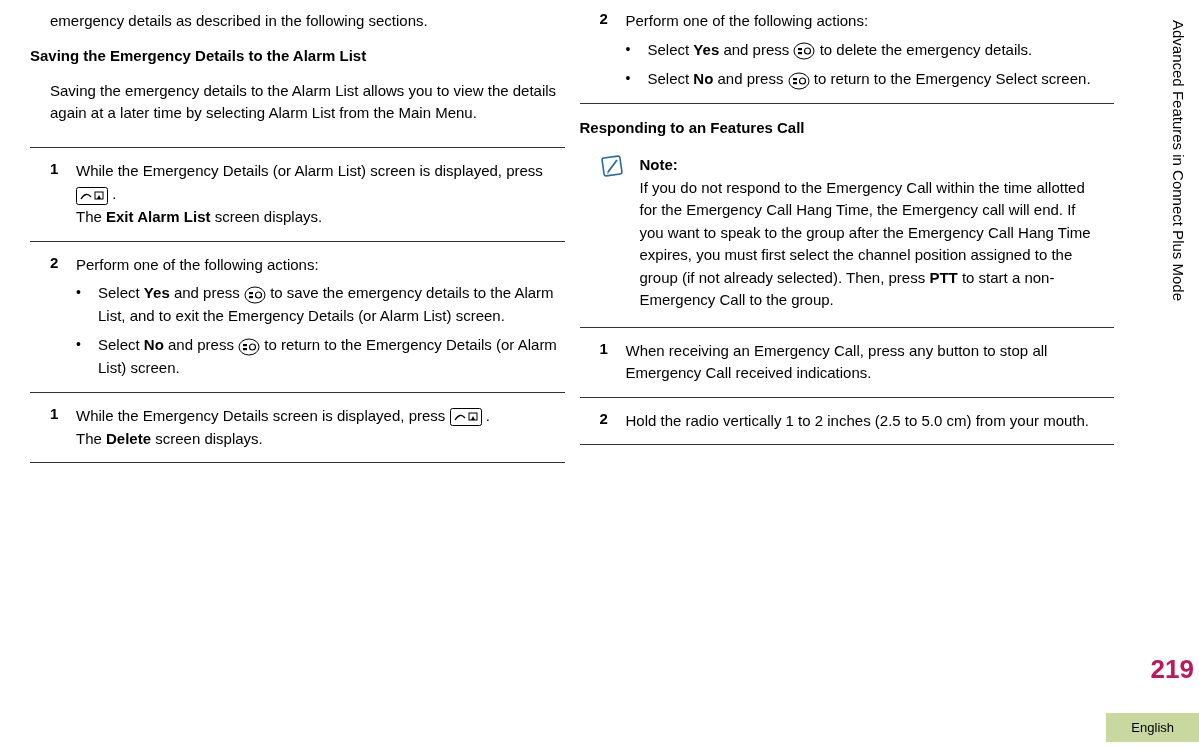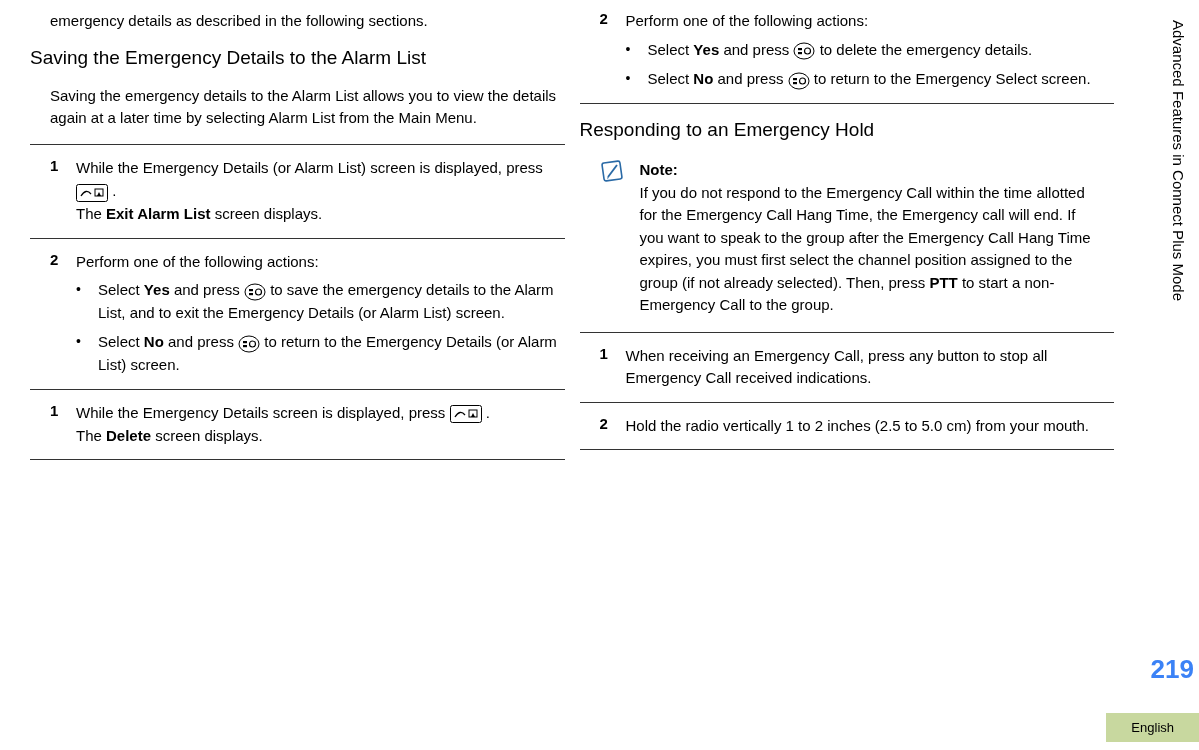--- a/index.html
+++ b/index.html
@@ -42,39 +42,39 @@
       font-size: 15px;
       color: #000;
       white-space: nowrap;
     }
     .page-num {
       position: absolute;
       bottom: 65px;
       right: 5px;
       font-size: 26px;
       font-weight: bold;
-      color: #3b82f6;
+      color: #be185d;
     }
     .lang-box {
       position: absolute;
       bottom: 8px;
       right: 0;
       background: #c8d89f;
       padding: 7px 25px;
       font-size: 13px;
       color: #000;
     }
     p { line-height: 1.5; }
     .section-heading {
-      font-size: 19px;
-      font-weight: normal;
+      font-size: 15px;
+      font-weight: bold;
       margin: 15px 0 8px 0;
     }
     .body-para {
-      margin: 8px 0 16px 20px;
+      margin: 8px 0 24px 20px;
       line-height: 1.45;
     }
     .step {
       display: flex;
       border-top: 1px solid #333;
       padding: 12px 0 12px 20px;
       margin: 0;
       gap: 14px;
     }
     .step:last-child { padding-bottom: 12px; }
@@ -234,21 +234,21 @@
                     <rect x="5" y="10" width="4" height="2.2" fill="#000"></rect>
                     <circle cx="14.5" cy="9" r="3" fill="none" stroke="#000" stroke-width="1.2"></circle>
                   </svg>
               </span>
               <span> to return to the Emergency Select screen.</span>
             </div>
           </div>
         </div>
       </div>
 
-      <div class="section-heading">Responding to an Emergency Hold</div>
+      <div class="section-heading">Responding to an Features Call</div>
 
       <div class="note-block">
         <div class="note-icon">
           <svg width="26" height="26">
               <rect x="3" y="3" width="18" height="18" rx="2" fill="none" stroke="#2a6aa6" stroke-width="1.6" transform="rotate(-8 12 12)"></rect>
               <path d="M8 18 L17 6" stroke="#2a6aa6" stroke-width="1.8"></path>
               <path d="M7 19 L9 17 L8 20 Z" fill="#2a6aa6"></path>
             </svg>
         </div>
         <div class="note-body">

